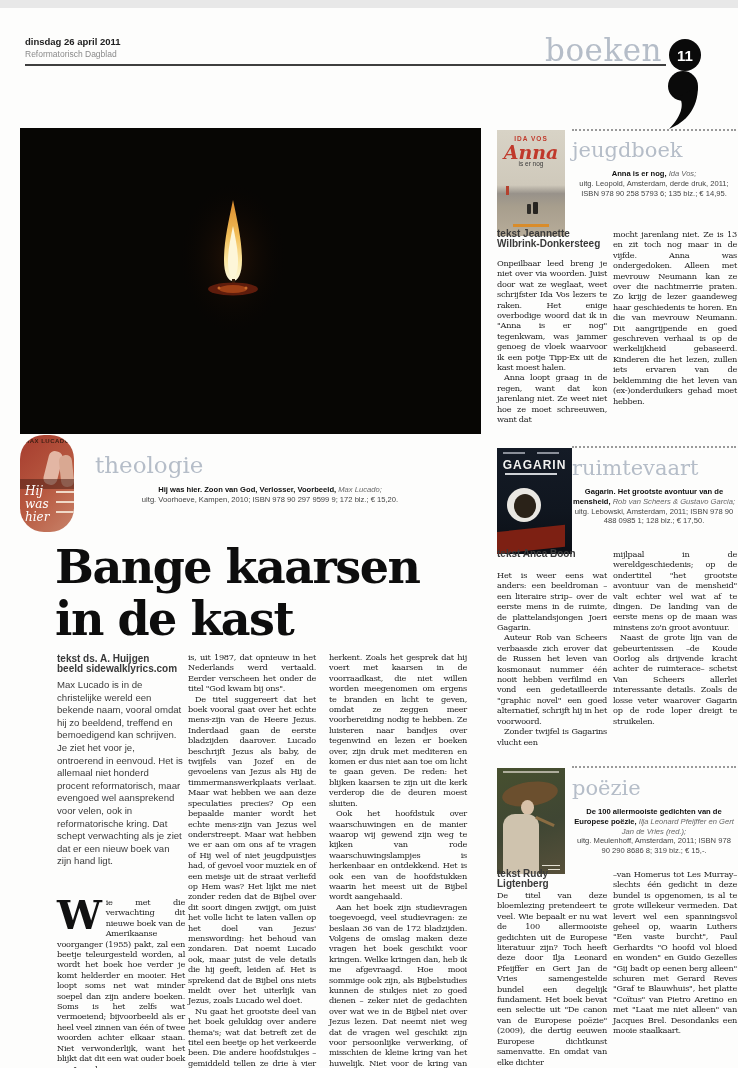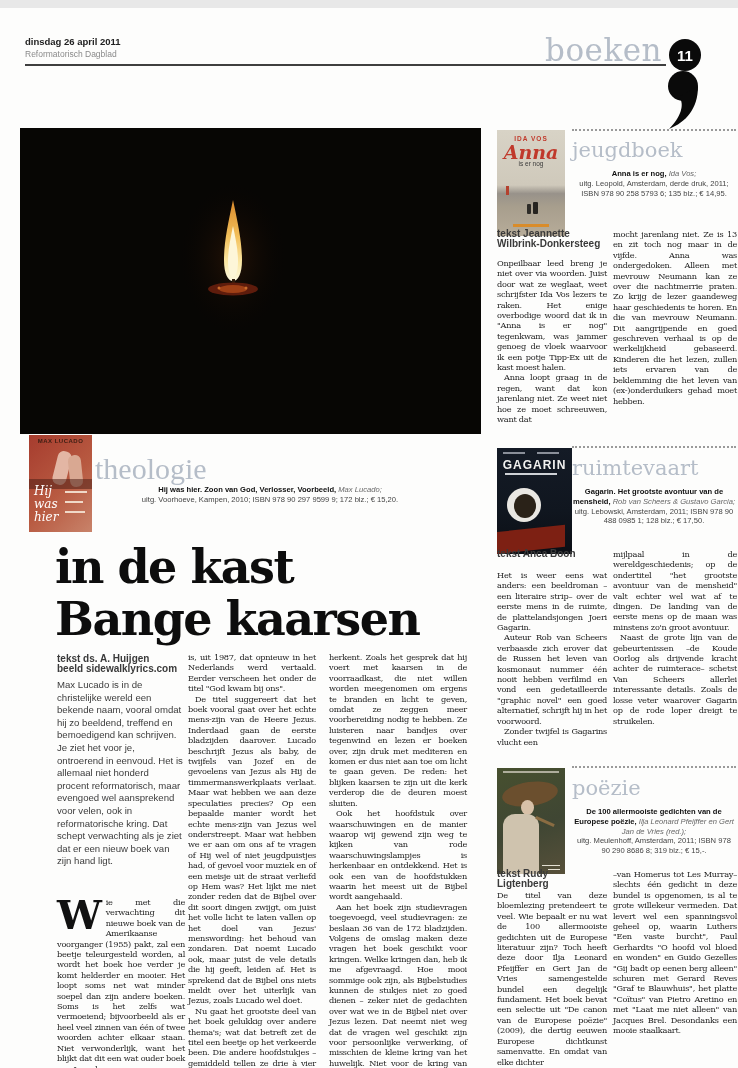--- a/index.html
+++ b/index.html
@@ -15,21 +15,21 @@
   .mh-date { font-family:"Liberation Sans",sans-serif; font-size:9.5px; font-weight:bold; color:#222; }
   .mh-paper { font-family:"Liberation Sans",sans-serif; font-size:8.5px; color:#8a8a8a; margin-top:2px; }
   .mh-rule { height:2px; background:#3f3f3f; }
   .mh-section { font-family:"DejaVu Serif",serif; font-size:31px; color:#b5bdc8; letter-spacing:0.5px; }
   .mh-badge { width:32px; height:32px; border-radius:50%; background:#0a0a0a; color:#fff;
     font-family:"Liberation Sans",sans-serif; font-weight:bold; font-size:15px;
     display:flex; align-items:center; justify-content:center; }
 
   
   .sec-head { font-family:"DejaVu Serif",serif; font-size:21px; color:#b5bdc8; }
-  .sec-head.big { font-size:30px;font-family:Liberation Serif, serif; }
+  .sec-head.big { font-size:23px; }
   .dotline { border-top:2px dotted #9a9a9a; height:0; }
   .bookinfo { font-family:"Liberation Sans",sans-serif; font-size:7.6px; line-height:9.8px; color:#333;text-align:center; }
   .bi-b { font-weight:bold; color:#111; }
   .bi-i { font-style:italic; color:#666; }
   .bi-rest { display:block; color:#444; }
 
   
   .headline { font-family:"DejaVu Serif",serif; font-weight:bold; font-size:46px; line-height:52px;
     letter-spacing:-1.5px; color:#0d0d0d; }
   .byline { font-family:"Liberation Sans",sans-serif; font-size:10px; line-height:10px; font-weight:bold; color:#3a3a3a; }
@@ -87,21 +87,21 @@
       <path d="M213,72 C218,96 222,114 222,132 C222,146 218,153 213,153 C208,153 204,146 204,132 C204,114 208,96 213,72 Z" fill="url(#fl)"></path>
       <path d="M213,98 C216,112 218,123 218,133 C218,143 216,149 213,149 C210,149 208,143 208,133 C208,123 210,112 213,98 Z" fill="#fdf6d8"></path>
       <rect x="212" y="151" width="3" height="7" fill="#2e1c0c"></rect>
       <ellipse cx="213" cy="161" rx="25" ry="6.5" fill="#5e1c0c"></ellipse>
       <ellipse cx="213" cy="161" rx="14" ry="4" fill="#a04016"></ellipse>
       <circle cx="199" cy="160" r="1.5" fill="#c96a2a"></circle>
       <circle cx="226" cy="160" r="1.5" fill="#c96a2a"></circle>
     </svg>
   </div>
 
-  <div class="cover" style="left:29px; top:427px; width:63px; height:97px; background:linear-gradient(135deg,#a63c2e 0%,#b85a41 55%,#c8836a 100%);">
+  <div class="cover" style="left:20px; top:427px; width:54px; height:97px; background:linear-gradient(135deg,#a63c2e 0%,#b85a41 55%,#c8836a 100%);border-radius:24px;">
     <div class="cov-el" style="top:3px; left:0; right:0; text-align:center; font-family:'Liberation Sans',sans-serif; font-size:6px; font-weight:bold; letter-spacing:0.5px; color:#3a1d12; text-transform:uppercase;">Max Lucado</div>
     <div class="cov-el" style="top:16px; left:26px; width:14px; height:34px; background:#e3b6a4; border-radius:6px; transform:rotate(14deg);"></div>
     <div class="cov-el" style="top:20px; left:40px; width:13px; height:32px; background:#d9a892; border-radius:6px; transform:rotate(-6deg);"></div>
     <div class="cov-el" style="top:44px; left:0; width:63px; height:10px; background:#4e1f15; opacity:0.55;"></div>
     <div class="cov-el" style="top:50px; left:5px; font-family:'DejaVu Serif',serif; font-style:italic; color:#fff; font-size:12px; line-height:13px;">
       <div>Hij</div>
       <div>was</div>
       <div>hier</div>
     </div>
     <div class="cov-el" style="top:56px; left:36px; width:22px; height:2px; background:#f0d9c8;"></div>
@@ -109,22 +109,22 @@
     <div class="cov-el" style="top:76px; left:36px; width:20px; height:2px; background:#f0d9c8;"></div>
   </div>
   <div class="abs sec-head big" style="left:95px; top:444px;">theologie</div>
   <div class="abs bookinfo" style="left:95px; top:477px; width:350px;">
     <span class="bi-b">Hij was hier. Zoon van God, Verlosser, Voorbeeld,</span>
     <span class="bi-i">Max Lucado;</span>
     <span class="bi-rest">uitg. Voorhoeve, Kampen, 2010; ISBN 978 90 297 9599 9; 172 blz.; € 15,20.</span>
   </div>
 
   <div class="abs headline" style="left:55px; top:533px; width:440px;">
+    <div>Bange kaarsen</div>
     <div>in de kast</div>
-    <div>Bange kaarsen</div>
   </div>
 
   <div class="abs byline" style="left:57px; top:646px; width:130px;">
     <div>tekst ds. A. Huijgen</div>
     <div>beeld sidewalklyrics.com</div>
   </div>
   <div class="abs intro" style="left:57px; top:671px; width:126px;">Max Lucado is in de christelijke wereld een bekende naam, vooral omdat hij zo beeldend, treffend en bemoedigend kan schrijven. Je ziet het voor je, ontroerend in eenvoud. Het is allemaal niet honderd procent reformatorisch, maar evengoed wel aansprekend voor velen, ook in reformatorische kring. Dat schept verwachting als je ziet dat er een nieuw boek van zijn hand ligt.</div>
 
   <div class="abs serifbody" style="left:57px; top:889px; width:128px;">
     <p><span class="dropcap">W</span><span>ie met die verwachting dit nieuwe boek van de Amerikaanse voorganger (1955) pakt, zal een beetje teleurgesteld worden, al wordt het boek hoe verder je komt helderder en mooier. Het loopt soms net wat minder soepel dan zijn andere boeken. Soms is het zelfs wat vermoeiend; bijvoorbeeld als er heel veel zinnen van één of twee woorden achter elkaar staan. Niet verwonderlijk, want het blijkt dat dit een wat ouder boek van Lucado</span></p>

